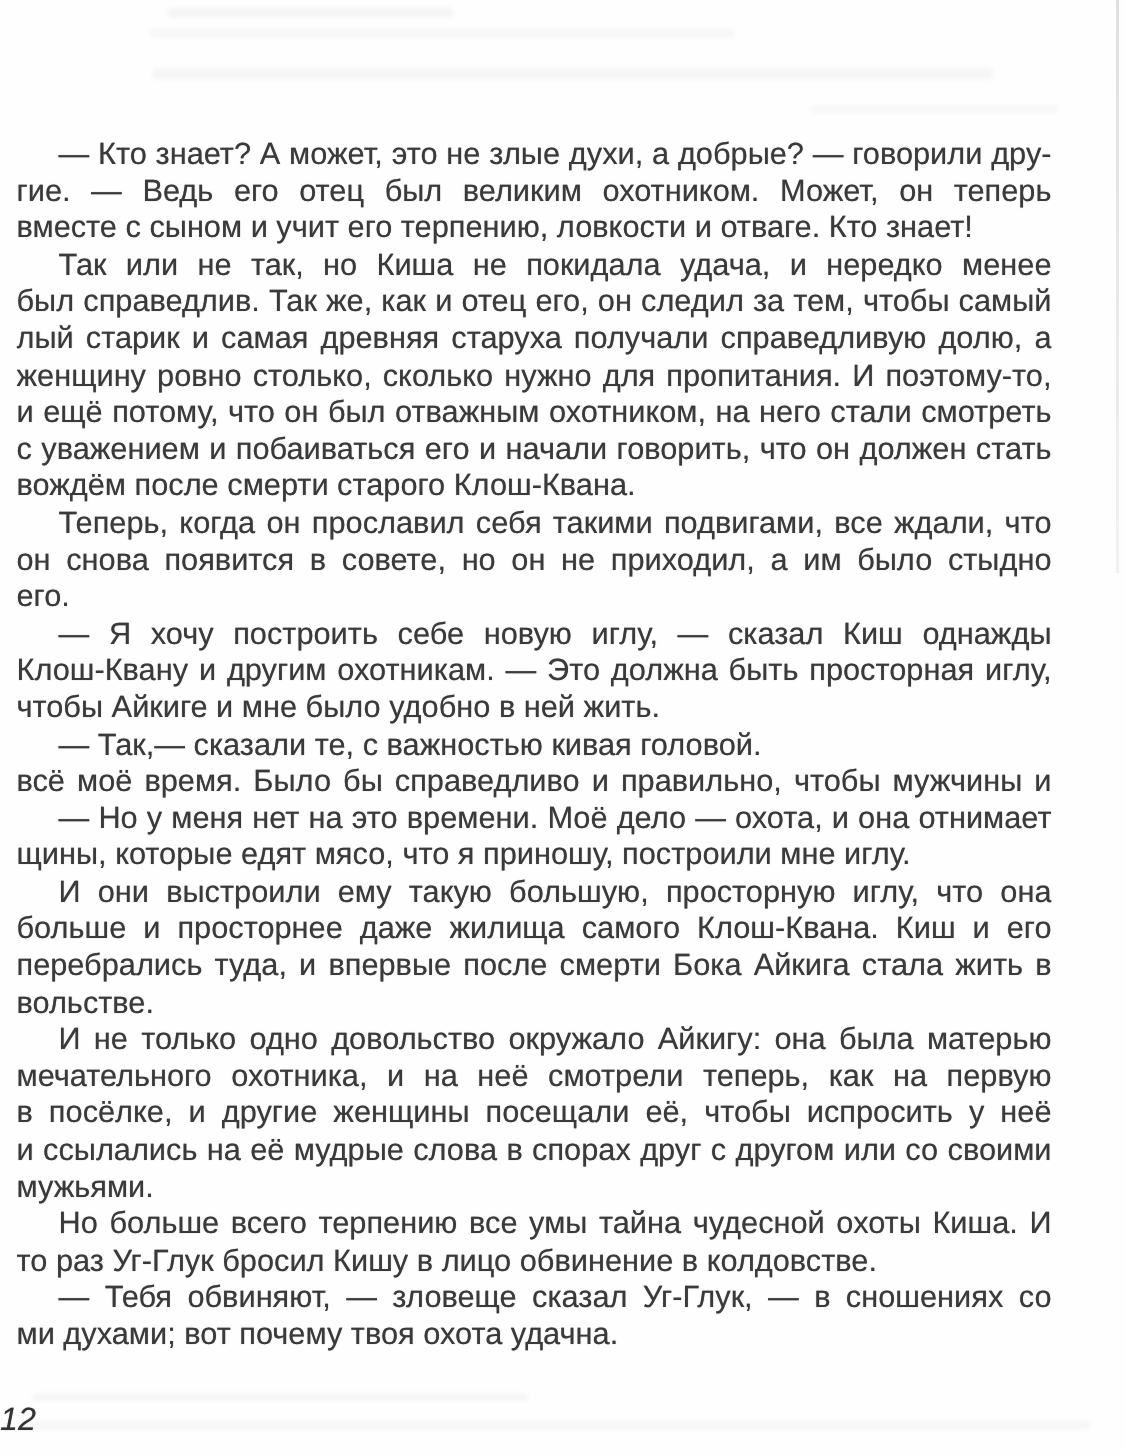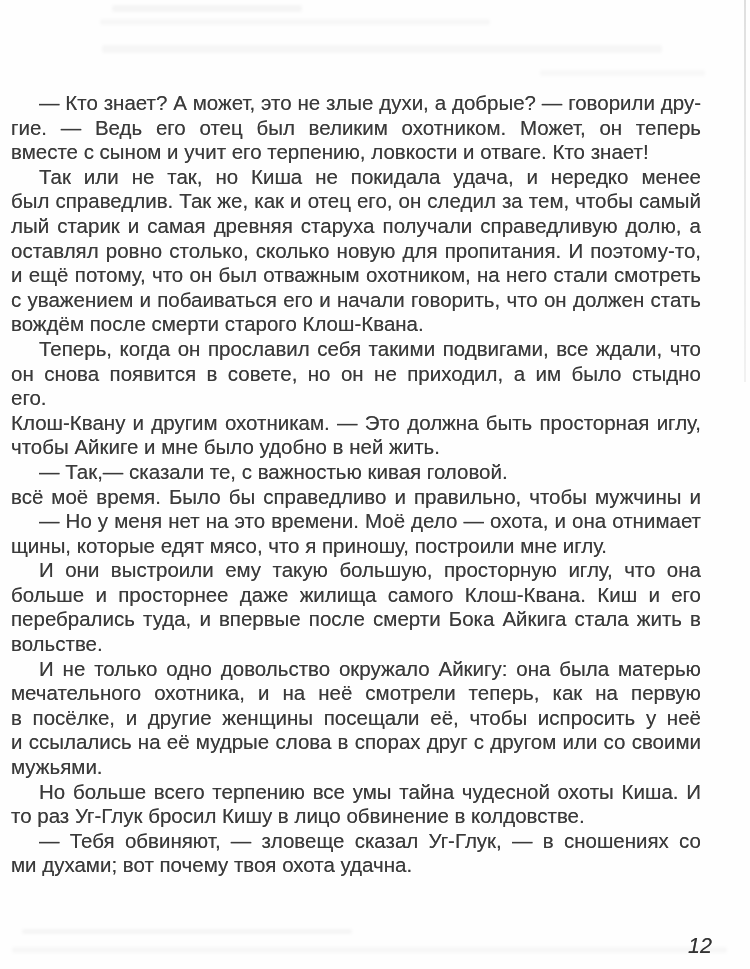--- a/index.html
+++ b/index.html
@@ -56,21 +56,21 @@
     white-space: normal;
     text-shadow: 0 0 0.6px rgba(58,58,58,0.65);
   }
   .line.first { text-indent: 28px; }
   .line.last  { text-align: center; text-align-last: left; }
   .page-number {
     position: absolute;
     left: 0;
     top: 934px;
     width: 712px;
-    text-align: right;
+    text-align: left;
     font-style: italic;
     font-size: 21.5px;
     line-height: 25px;
     color: #333;
     text-shadow: 0 0 0.6px rgba(51,51,51,0.6);
   }
 </style>
 </head>
 <body>
 
@@ -87,31 +87,32 @@
   <div class="text-block">
       <div>
         <div class="line first">— Кто знает? А может, это не злые духи, а добрые? — говорили дру-</div>
         <div class="line">гие. — Ведь его отец был великим охотником. Может, он теперь охотится</div>
         <div class="line last">вместе с сыном и учит его терпению, ловкости и отваге. Кто знает!</div>
       </div>
       <div>
         <div class="line first">Так или не так, но Киша не покидала удача, и нередко менее искусным</div>
         <div class="line">был справедлив. Так же, как и отец его, он следил за тем, чтобы самый хи-</div>
         <div class="line">лый старик и самая древняя старуха получали справедливую долю, а себе</div>
-        <div class="line">оставлял ровно столько, сколько новую для пропитания. И поэтому-то,</div>
+        <div class="line">женщину ровно столько, сколько нужно для пропитания. И поэтому-то,</div>
         <div class="line">и ещё потому, что он был отважным охотником, на него стали смотреть</div>
         <div class="line">с уважением и побаиваться его и начали говорить, что он должен стать</div>
         <div class="line last">вождём после смерти старого Клош-Квана.</div>
       </div>
       <div>
         <div class="line first">Теперь, когда он прославил себя такими подвигами, все ждали, что</div>
         <div class="line">он снова появится в совете, но он не приходил, а им было стыдно позвать</div>
         <div class="line last">его.</div>
       </div>
       <div>
+        <div class="line first">— Я хочу построить себе новую иглу, — сказал Киш однажды</div>
         <div class="line">Клош-Квану и другим охотникам. — Это должна быть просторная иглу,</div>
         <div class="line last">чтобы Айкиге и мне было удобно в ней жить.</div>
       </div>
       <div>
         <div class="line first last">— Так,— сказали те, с важностью кивая головой.</div>
       </div>
       <div>
         <div class="line">всё моё время. Было бы справедливо и правильно, чтобы мужчины и жен-</div>
         <div class="line first">— Но у меня нет на это времени. Моё дело — охота, и она отнимает</div>
         <div class="line last">щины, которые едят мясо, что я приношу, построили мне иглу.</div>

